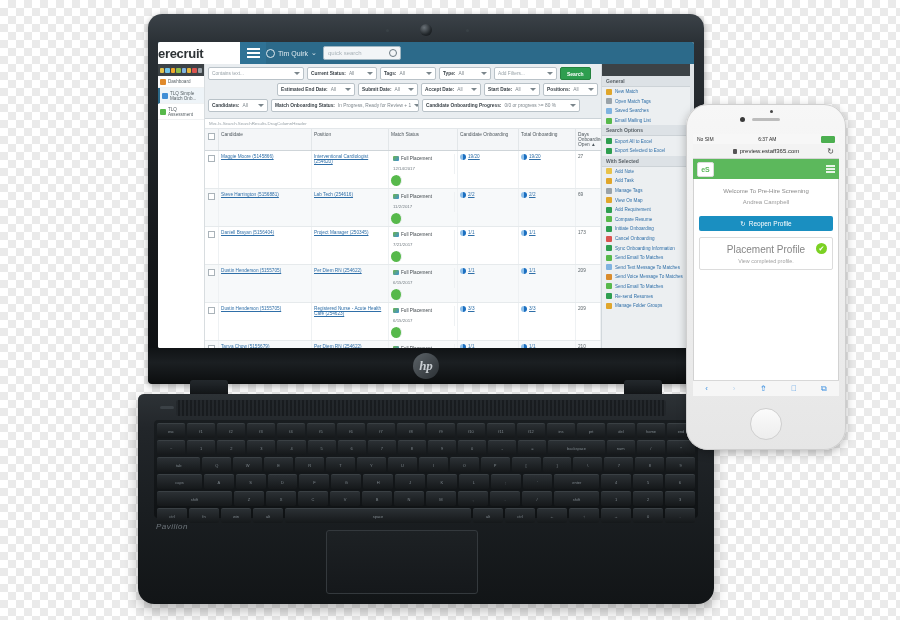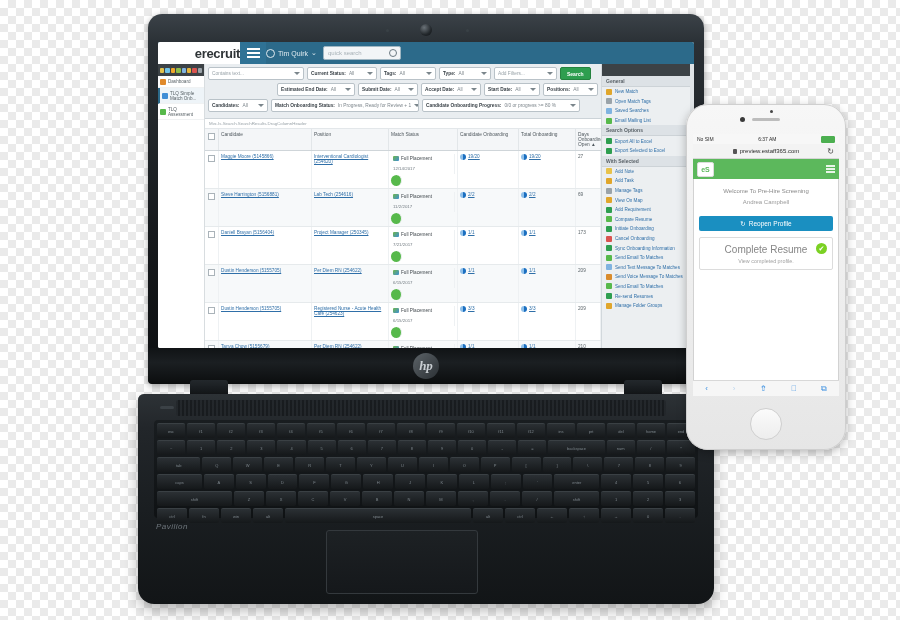--- a/index.html
+++ b/index.html
@@ -75,21 +75,21 @@
     background:linear-gradient(180deg,#1d2124,#15181b);
   }
   .pavilion{position:absolute;left:18px;top:128px;font-style:italic;font-size:8px;color:#6e767c;letter-spacing:.5px;}
   .led{position:absolute;left:22px;top:12px;width:14px;height:3px;border-radius:2px;background:#3b4146;}
   .speaker{position:absolute;left:38px;top:6px;width:490px;height:16px;
     background:repeating-linear-gradient(90deg,#22262a 0 2px,#14171a 2px 4px);border-radius:2px;opacity:.8;}
 
   
   .screen{position:absolute;left:0;top:0;width:536px;height:306px;background:#fff;overflow:hidden;}
   .app-top{height:22px;background:#2c6a8a;display:flex;align-items:center;position:relative;}
-  .brand{width:82px;height:22px;background:#fff;display:flex;align-items:center;justify-content:flex-end;}
+  .brand{width:82px;height:22px;background:#fff;display:flex;align-items:center;justify-content:flex-start;}
   .brand span{font-size:13px;font-weight:700;color:#2e3336;letter-spacing:-.3px;}
   .burger{width:26px;height:22px;background:#2f7295;display:flex;flex-direction:column;
      justify-content:center;align-items:center;gap:2px;cursor:pointer;}
   .burger i{display:block;width:13px;height:2px;background:#fff;}
   .app-title{flex:1;text-align:center;color:#eaf2f6;font-size:7.5px;}
   .user{color:#dfeaf0;font-size:7px;display:flex;align-items:center;gap:3px;margin-right:6px;}
   .user .gear{width:7px;height:7px;border-radius:50%;border:1.5px solid #dfeaf0;display:inline-block;}
   .qsearch{width:72px;height:12px;background:#f2f5f7;border:1px solid #9fb6c2;border-radius:2px;
      font-size:6px;color:#a8b2b8;padding-left:4px;display:flex;align-items:center;margin-right:6px;position:relative;}
   .qsearch .mag{position:absolute;right:3px;top:2px;width:6px;height:6px;border:1px solid #6b7a82;border-radius:50%;}
@@ -782,21 +782,21 @@
     </div>
 
     <div class="ph-reopen">
       <span>↻</span>
       <span>Reopen Profile</span>
     </div>
 
     <div id="phcards">
         <div class="ph-card">
           <span class="ph-badge ok">✔</span>
-          <div class="t">Complete Resume</div>
+          <div class="t">Placement Profile</div>
           <div class="s">View completed profile.</div>
         </div>
       </div>
 
     <div class="ph-toolbar">
       <span>‹</span>
       <span class="dim">›</span>
       <span>⇮</span>
       <span>⎕</span>
       <span>⧉</span>

